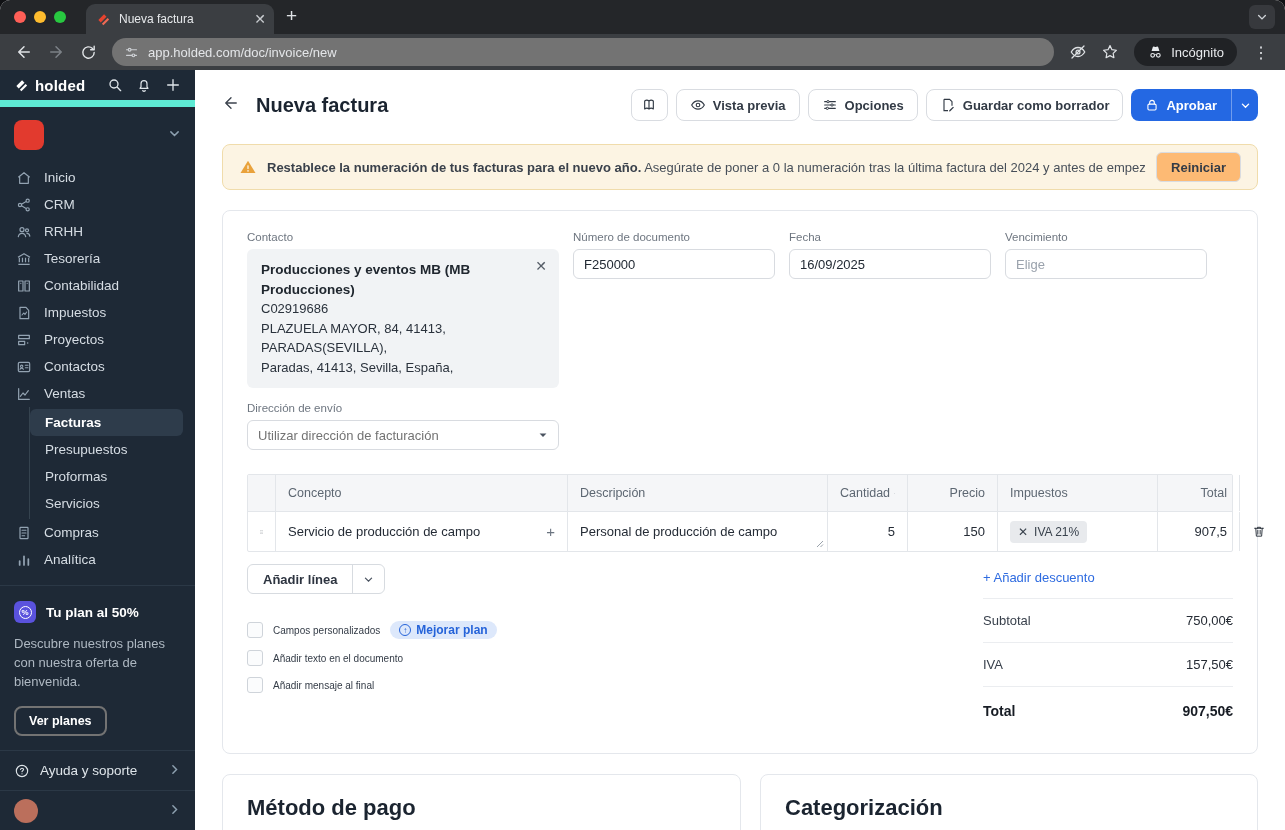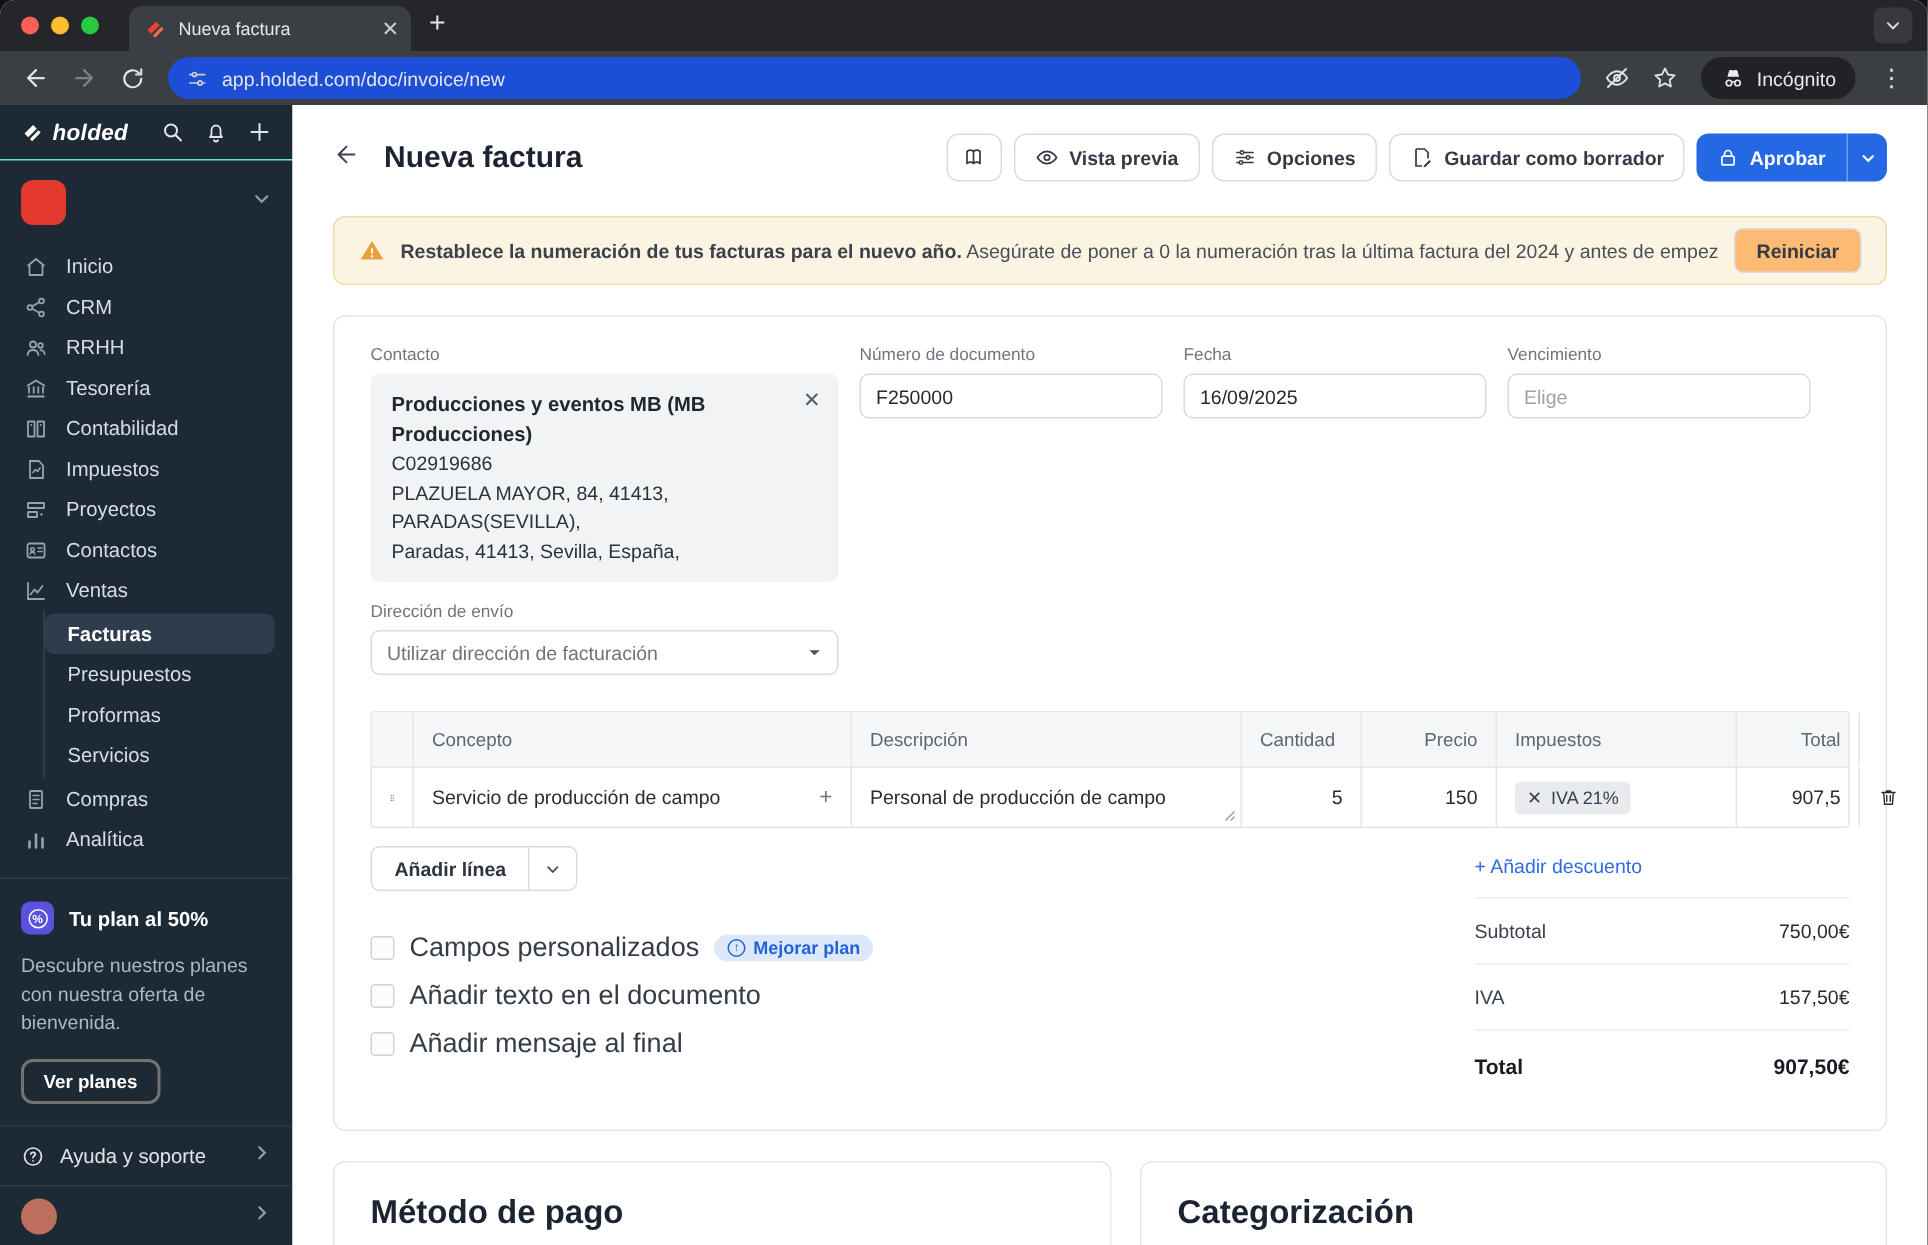--- a/index.html
+++ b/index.html
@@ -13,32 +13,32 @@
   .dot { width:12px; height:12px; border-radius:50%; }
   .dot.r{background:#ff5f57}.dot.y{background:#febc2e}.dot.g{background:#28c840}
   .tab { width:188px; height:30px; background:#3b3e42; border-radius:9px 9px 0 0; display:flex; align-items:center; gap:8px; padding:0 8px 0 10px; }
   .tab-title { flex:1; font-size:12px; color:#e7e9eb; white-space:nowrap; overflow:hidden; }
   .tab-close { color:#c9ccd0; font-size:14px; line-height:1; cursor:default; }
   .newtab { color:#dfe2e5; font-size:19px; margin:0 0 9px 12px; line-height:1; }
   .tabsearch { margin:0 10px 5px auto; width:26px; height:24px; border-radius:6px; background:#37393d; color:#cfd3d7; display:flex; align-items:center; justify-content:center; }
   .toolbar { height:36px; background:#3b3e42; display:flex; align-items:center; padding:0 10px; gap:4px; flex:none; }
   .navbtn { width:28px; height:28px; display:flex; align-items:center; justify-content:center; color:#dfe2e5; font-size:16px; }
   .navbtn.dis { color:#7c8187; }
-  .urlbar { flex:1; height:28px; margin:0 6px; background:#1d4ed8; border-radius:14px; display:flex; align-items:center; padding:0 12px; gap:9px; }
+  .urlbar { flex:1; height:28px; margin:0 6px; background:#737373; border-radius:14px; display:flex; align-items:center; padding:0 12px; gap:9px; }
   .url { font-size:13px; color:#e4e6e9; }
   .chromeico { color:#cdd0d4; display:flex; align-items:center; }
   .incog { height:28px; border-radius:14px; background:#202225; display:flex; align-items:center; gap:7px; padding:0 13px; margin:0 6px; }
   .incog span { font-size:13px; color:#e8eaed; }
 
   
   .app { flex:1; display:flex; min-height:0; }
 
   
   .sidebar { width:195px; background:#1e2936; color:#dfe5ea; display:flex; flex-direction:column; flex:none; }
-  .sb-top { height:37px; display:flex; align-items:center; padding:0 14px; gap:13px; border-bottom:1px solid #5eead4; flex:none;font-style:italic; }
+  .sb-top { height:37px; display:flex; align-items:center; padding:0 14px; gap:13px; border-bottom:7px solid #5eead4; flex:none; }
   .brand { display:flex; align-items:center; gap:6px; margin-right:auto; }
   .brand b { font-size:15px; color:#fff; letter-spacing:.2px; }
   .sbico { color:#dfe5ea; display:flex; align-items:center; }
   .sb-ws { display:flex; align-items:center; justify-content:space-between; padding:13px 14px 10px; flex:none; }
   .ws-logo { width:30px; height:30px; border-radius:8px; background:#e23a2e; }
   .muted { color:#8da0b0; }
   .sb-nav { padding:4px 8px 0; flex:none; }
   .nav-item { height:27px; display:flex; align-items:center; gap:12px; padding:0 8px; border-radius:6px; font-size:13.5px; color:#d6dde4; }
   .nav-item .nico { width:16px; display:flex; color:#93a3b2; flex:none; }
   .sb-sub { margin-left:21px; border-left:1px solid #35434f; padding:2px 0; }
@@ -105,21 +105,21 @@
   .handle { color:#a7aeb6; justify-content:center; }
   .trash { color:#5d6670; justify-content:center; }
 
   .below { display:flex; margin-top:12px; }
   .split-btn { display:inline-flex; height:30px; border:1px solid #d7dbe0; border-radius:6px; overflow:hidden; background:#fff; }
   .split-btn .sb-main { display:flex; align-items:center; padding:0 15px; font-size:13px; font-weight:600; color:#2d3440; }
   .split-btn .sb-car { width:32px; display:flex; align-items:center; justify-content:center; border-left:1px solid #d7dbe0; color:#4a5360; }
   .checks { margin-top:27px; }
   .chk-row { display:flex; align-items:center; gap:10px; margin-bottom:11px; }
   .chk { width:16px; height:16px; border:1px solid #cfd4da; border-radius:3px; background:#fbfcfd; flex:none; }
-  .chk-lbl { font-size:18px; color:#343c47; }
+  .chk-lbl { font-size:10px; color:#343c47; }
   .badge { display:flex; align-items:center; gap:5px; background:#dde8fb; border-radius:10px; padding:2px 9px; font-size:12px; font-weight:600; color:#2563d9; }
   .badge i { font-style:normal; width:12px; height:12px; border:1.2px solid #2563d9; border-radius:50%; font-size:8px; display:flex; align-items:center; justify-content:center; }
   .totals { margin-left:auto; width:250px; }
   .disc-link { font-size:13px; color:#2e6be0; padding:6px 0 13px; border-bottom:1px solid #ebedf0; }
   .tot-row { display:flex; align-items:center; justify-content:space-between; padding:14px 0; border-bottom:1px solid #ebedf0; font-size:13px; color:#39414c; }
   .tot-row .val { color:#252b34; }
   .tot-row.grand { border-bottom:none; padding-top:16px; font-size:14px; font-weight:700; color:#171c24; }
   .tot-row.grand .val { color:#171c24; font-weight:700; }
 
   .bottom-row { display:flex; gap:19px; margin:20px 27px 0; align-items:flex-start; }

